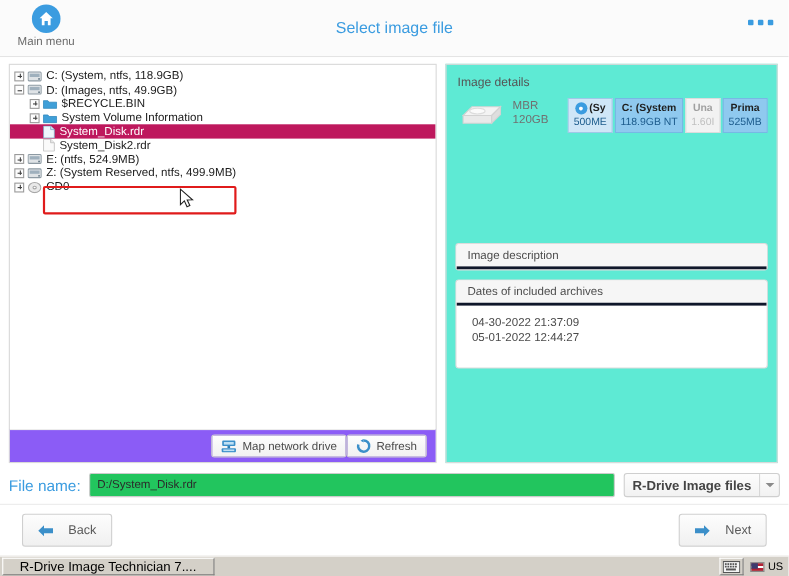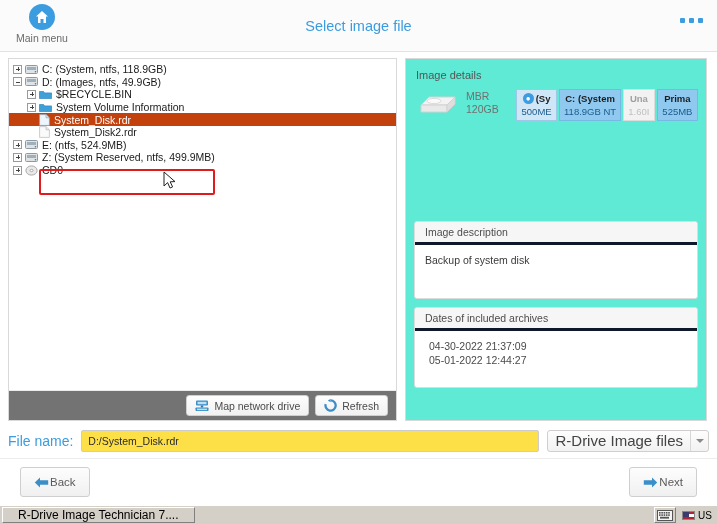--- a/index.html
+++ b/index.html
@@ -128,21 +128,21 @@
     background: #444;
   }
   .tree-row .exp-spacer { width: 12px; flex: 0 0 12px; }
   .ico { flex: 0 0 auto; margin-right: 4px; display: block; }
   .tree-label { line-height: 12px; text-align: right; }
 
   .indent-0 { padding-left: 4px; }
   .indent-1 { padding-left: 18px; }
 
   .tree-row.selected {
-    background: #c2410c;
+    background: #be185d;
     color: #ffffff;
   }
 
   .sel-box {
     position: absolute;
     left: 30px; top: 110px;
     width: 176px; height: 26px;
     border: 2px solid #e01b1b;
     border-radius: 2px;
     pointer-events: none;
@@ -153,24 +153,23 @@
     left: 154px; top: 112px;
     z-index: 6;
     pointer-events: none;
   }
 
   .tree-footer {
     flex: 0 0 30px;
     display: flex;
     align-items: center;
     justify-content: flex-end;
-    gap: 6px;
     padding-right: 8px;
     border-top: 1px solid #ececec;
-    background: #737373;
+    background: #8b5cf6;
   }
   .btn {
     display: inline-flex;
     align-items: center;
     gap: 5px;
     height: 21px;
     padding: 0 8px;
     font-size: 10.5px;
     color: #4b4b4b;
     background: linear-gradient(#fdfdfd, #f1f1f1);
@@ -294,43 +293,44 @@
   .filename-label {
     font-size: 14px;
     color: #3b9ce0;
     flex: 0 0 auto;
     text-align: center;
   }
   .filename-input {
     flex: 1 1 auto;
     height: 22px;
     border: 1px solid #cccccc;
-    background: #fde047;
+    background: #22c55e;
     font-size: 10.5px;
     color: #2b2b2b;
     padding: 0 6px;
     font-family: "Liberation Sans", sans-serif;
     border-radius: 2px;
   }
   .filetype {
     flex: 0 0 auto;
     display: flex;
     height: 22px;
     border: 1px solid #cfcfcf;
     border-radius: 3px;
     background: linear-gradient(#fdfdfd, #f2f2f2);
     overflow: hidden;
     cursor: pointer;
   }
   .filetype .ft-text {
-    font-size: 15px;
+    font-size: 12px;
     color: #444;
     padding: 0 7px;
     line-height: 20px;
     white-space: nowrap;
+    font-weight: bold;
   }
   .filetype .ft-arrow {
     width: 18px;
     border-left: 1px solid #d7d7d7;
     display: flex;
     align-items: center;
     justify-content: center;
   }
   .caret {
     width: 0; height: 0;
@@ -343,21 +343,21 @@
   .nav-row {
     flex: 0 0 47px;
     position: relative;
     border-top: 1px solid #ececec;
   }
   .nav-btn {
     position: absolute;
     top: 8px;
     display: inline-flex;
     align-items: center;
-    gap: 1px;
+    gap: 13px;
     height: 30px;
     padding: 0 13px;
     background: linear-gradient(#fdfdfd, #f0f0f0);
     border: 1px solid #cfcfcf;
     border-radius: 3px;
     font-size: 11.5px;
     color: #5a5a5a;
     cursor: pointer;
   }
   .nav-btn.back { left: 20px; }
@@ -597,21 +597,20 @@
           </div>
           <div class="part primary" style="width:44px">
             <div class="p-name">Prima</div>
             <div class="p-size">525MB</div>
           </div>
         </div>
       </div>
 
       <div class="sub-box" style="margin-top:100px">
         <div class="sub-box-head">Image description</div>
-        <div class="sub-box-body desc-body">Backup of system disk</div>
       </div>
 
       <div class="sub-box">
         <div class="sub-box-head">Dates of included archives</div>
         <div class="sub-box-body dates-body">
           <div>04-30-2022 21:37:09</div>
           <div>05-01-2022 12:44:27</div>
         </div>
       </div>
     </div>

